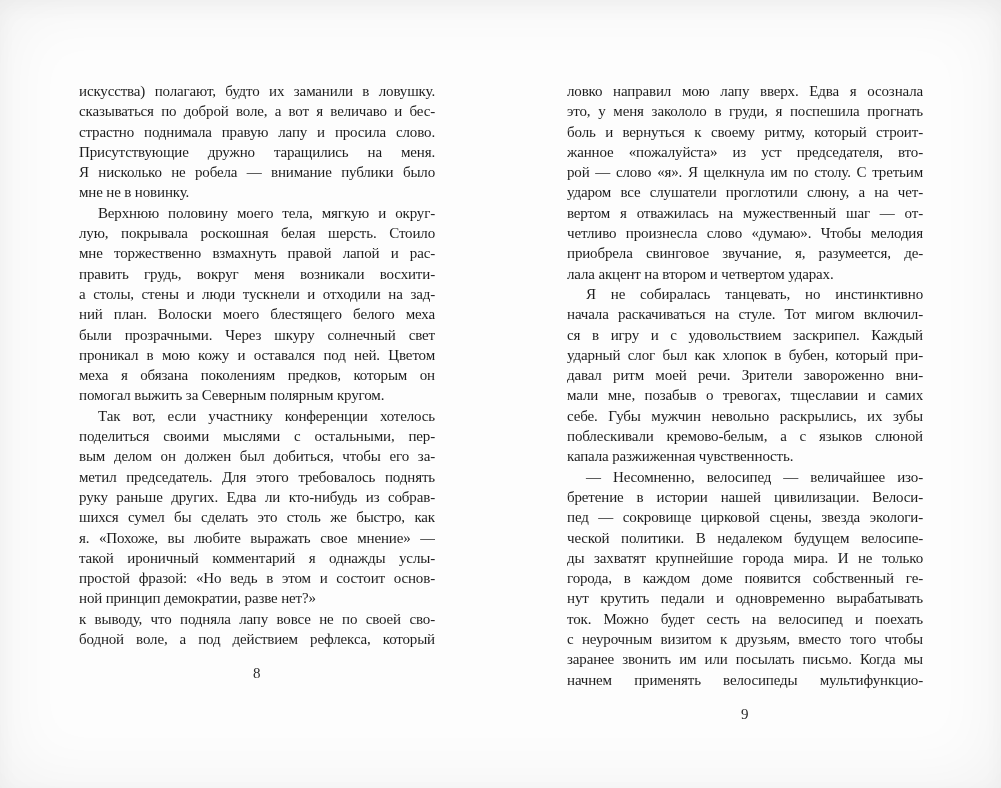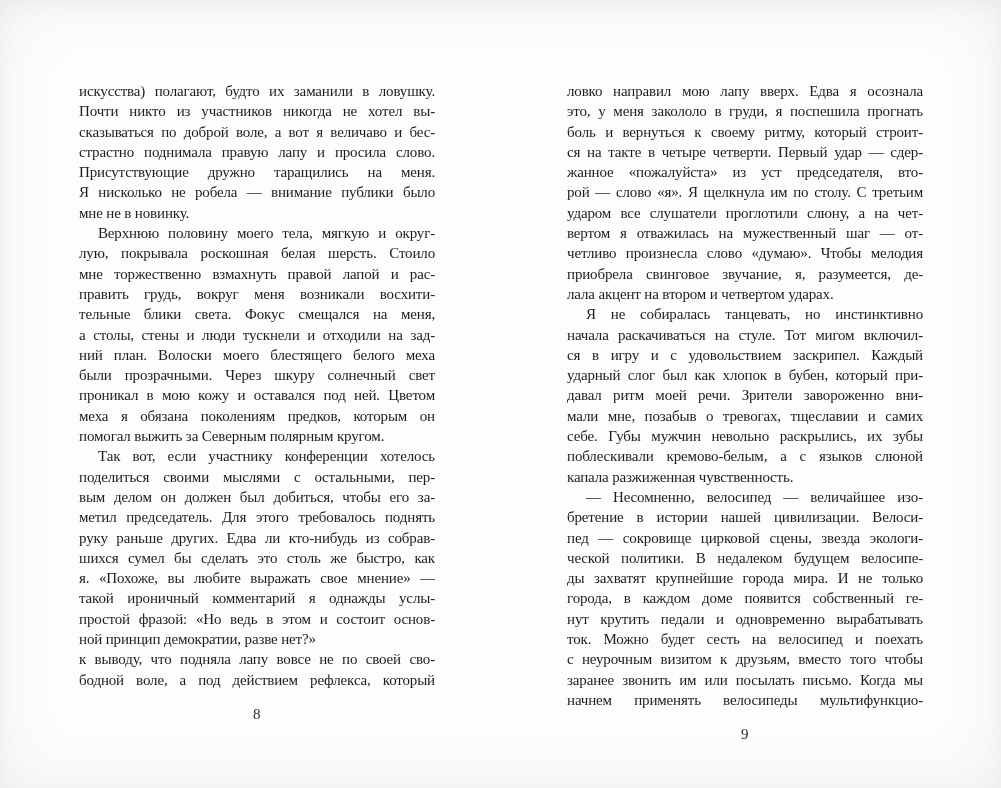--- a/index.html
+++ b/index.html
@@ -61,33 +61,31 @@
 </style>
 </head>
 <body>
 
 <div class="spread">
 
   <div class="page left">
     <div>
         <div class="para">
           <div class="line">искусства) полагают, будто их заманили в ловушку.</div>
-          <div class="line">Почти никто из участников никогда не хотел вы-</div>
           <div class="line">сказываться по доброй воле, а вот я величаво и бес-</div>
           <div class="line">страстно поднимала правую лапу и просила слово.</div>
           <div class="line">Присутствующие дружно таращились на меня.</div>
           <div class="line">Я нисколько не робела — внимание публики было</div>
           <div class="line last">мне не в новинку.</div>
         </div>
         <div class="para">
           <div class="line indent">Верхнюю половину моего тела, мягкую и округ-</div>
           <div class="line">лую, покрывала роскошная белая шерсть. Стоило</div>
           <div class="line">мне торжественно взмахнуть правой лапой и рас-</div>
           <div class="line">править грудь, вокруг меня возникали восхити-</div>
-          <div class="line">тельные блики света. Фокус смещался на меня,</div>
           <div class="line">а столы, стены и люди тускнели и отходили на зад-</div>
           <div class="line">ний план. Волоски моего блестящего белого меха</div>
           <div class="line">были прозрачными. Через шкуру солнечный свет</div>
           <div class="line">проникал в мою кожу и оставался под ней. Цветом</div>
           <div class="line">меха я обязана поколениям предков, которым он</div>
           <div class="line last">помогал выжить за Северным полярным кругом.</div>
         </div>
         <div class="para">
           <div class="line indent">Так вот, если участнику конференции хотелось</div>
           <div class="line">поделиться своими мыслями с остальными, пер-</div>
@@ -107,21 +105,20 @@
       </div>
     <div class="pagenum">8</div>
   </div>
 
   <div class="page right">
     <div>
         <div class="para">
           <div class="line">ловко направил мою лапу вверх. Едва я осознала</div>
           <div class="line">это, у меня закололо в груди, я поспешила прогнать</div>
           <div class="line">боль и вернуться к своему ритму, который строит-</div>
-          <div class="line">ся на такте в четыре четверти. Первый удар — сдер-</div>
           <div class="line">жанное «пожалуйста» из уст председателя, вто-</div>
           <div class="line">рой — слово «я». Я щелкнула им по столу. С третьим</div>
           <div class="line">ударом все слушатели проглотили слюну, а на чет-</div>
           <div class="line">вертом я отважилась на мужественный шаг — от-</div>
           <div class="line">четливо произнесла слово «думаю». Чтобы мелодия</div>
           <div class="line">приобрела свинговое звучание, я, разумеется, де-</div>
           <div class="line last">лала акцент на втором и четвертом ударах.</div>
         </div>
         <div class="para">
           <div class="line indent">Я не собиралась танцевать, но инстинктивно</div>

